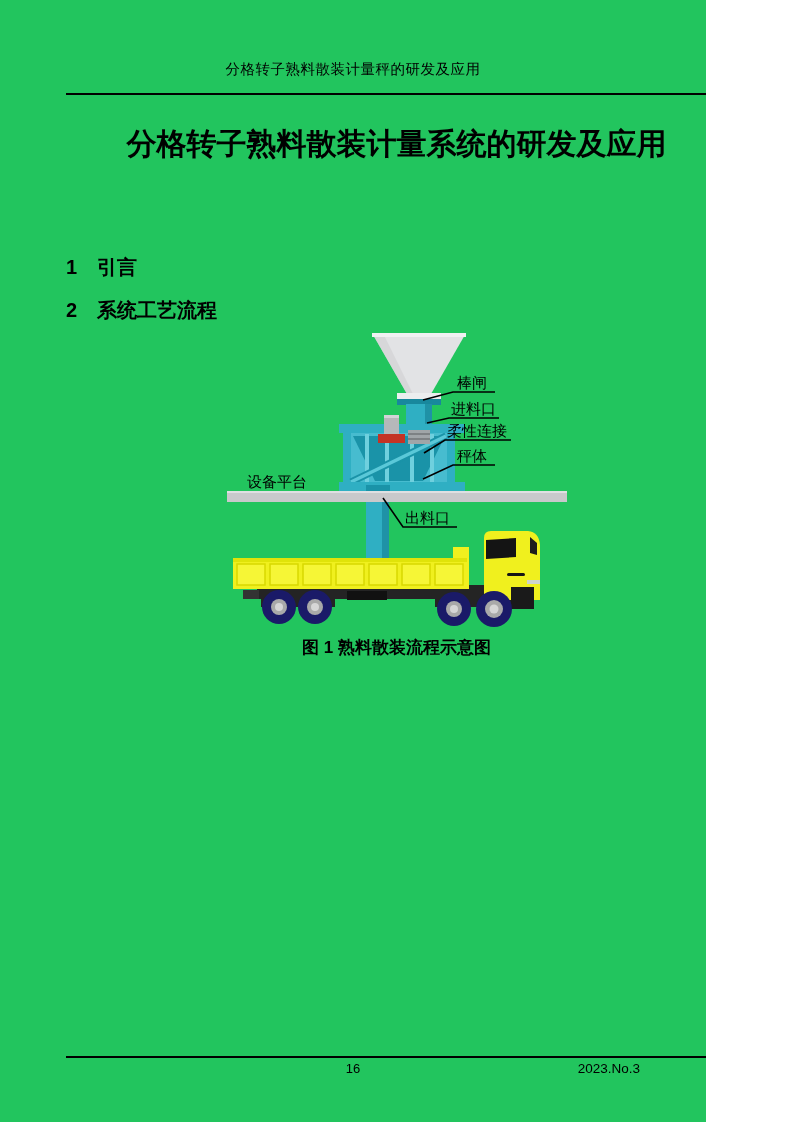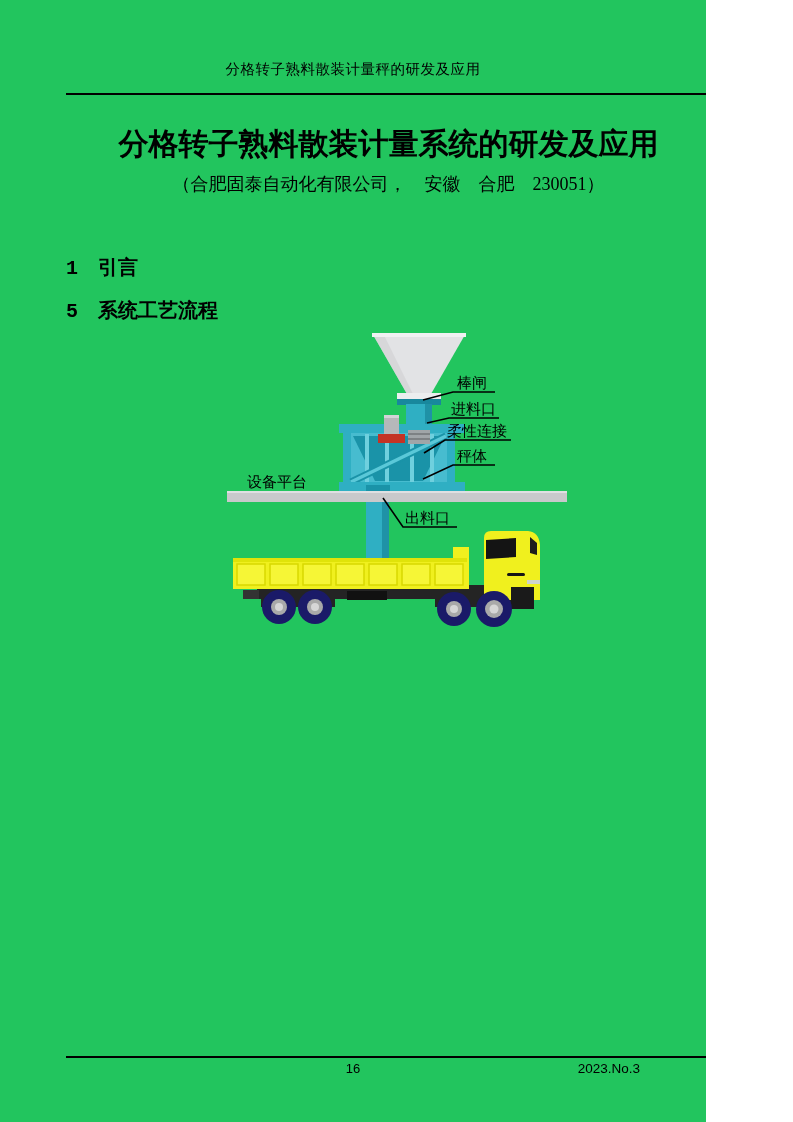--- a/index.html
+++ b/index.html
@@ -6,28 +6,28 @@
   .page{
     position:relative;width:706px;height:1122px;background:#22c55e;
     font-family:"Liberation Serif","DejaVu Serif",serif;color:#000;overflow:hidden;
   }
   .running-header{
     position:absolute;top:60px;left:0;right:0;text-align:center;
     font-size:14.5px;letter-spacing:.5px;
   }
   .header-rule{position:absolute;top:93px;left:66px;width:661px;height:2px;background:#000;}
 
-  .title-block{position:absolute;top:122px;left:58px;width:661px;text-align:center;}
+  .title-block{position:absolute;top:122px;left:66px;width:661px;text-align:center;}
   .article-title{font-size:30px;font-weight:bold;line-height:44px;}
   .author{margin-top:22px;font-size:18px;}
   .affiliation{margin-top:6px;font-size:18px;}
 
   .content{position:absolute;top:254px;left:66px;width:661px;}
   .sec-heading{
-    font-family:Liberation Mono, monospace;
+    font-family:Liberation Sans, sans-serif;
     font-size:20px;font-weight:bold;margin:0 0 11px 0;
   }
   .sec-heading.second{margin:16px 0 4px 0;}
   p.body-para{
     font-size:19px;line-height:37px;margin:0;text-align:justify;text-indent:2em;
   }
   p.body-para sup{font-size:11.5px;line-height:0;vertical-align:super;}
 
   .figure-wrap{width:340px;margin:6px auto 0;}
   .fig-caption{
@@ -50,28 +50,27 @@
 </head>
 <body>
 
 <div class="page">
 
   <div class="running-header">分格转子熟料散装计量秤的研发及应用</div>
   <div class="header-rule"></div>
 
   <div class="title-block">
     <div class="article-title">分格转子熟料散装计量系统的研发及应用</div>
-    <div class="affiliation">（合肥固泰自动化有限公司，　安徽　合肥　230051）</div>
   </div>
 
   <div class="content">
     <h2 class="sec-heading">1　引言</h2>
 
 
-    <h2 class="sec-heading second">5　系统工艺流程</h2>
+    <h2 class="sec-heading second">2　系统工艺流程</h2>
 
     <div class="figure-wrap">
       <svg width="340" height="300" viewBox="0 0 340 300">
 
         <g fill="#e2e3e5">
           <polygon points="145,3 239,3 204,64 180,64"></polygon>
           <polygon points="145,3 156,3 186,64 180,64" fill="#cdced0" opacity="0.55"></polygon>
           <rect x="145" y="3" width="94" height="4" fill="#f0f1f2"></rect>
         </g>
 
@@ -188,20 +187,21 @@
           <path class="leader" d="M196,149 L226,135 L268,135"></path>
           <text class="fig-label" x="230" y="131">秤体</text>
 
           <text class="fig-label" x="20" y="157">设备平台</text>
 
           <path class="leader" d="M156,168 L176,197 L230,197"></path>
           <text class="fig-label" x="178" y="193">出料口</text>
         </g>
       </svg>
 
+      <div class="fig-caption">图 1 熟料散装流程示意图</div>
     </div>
   </div>
 
   <div class="footer-rule"></div>
   <div class="footer-page">16</div>
   <div class="footer-issue">2023.No.3</div>
 
 </div>
 
 </body></html>

